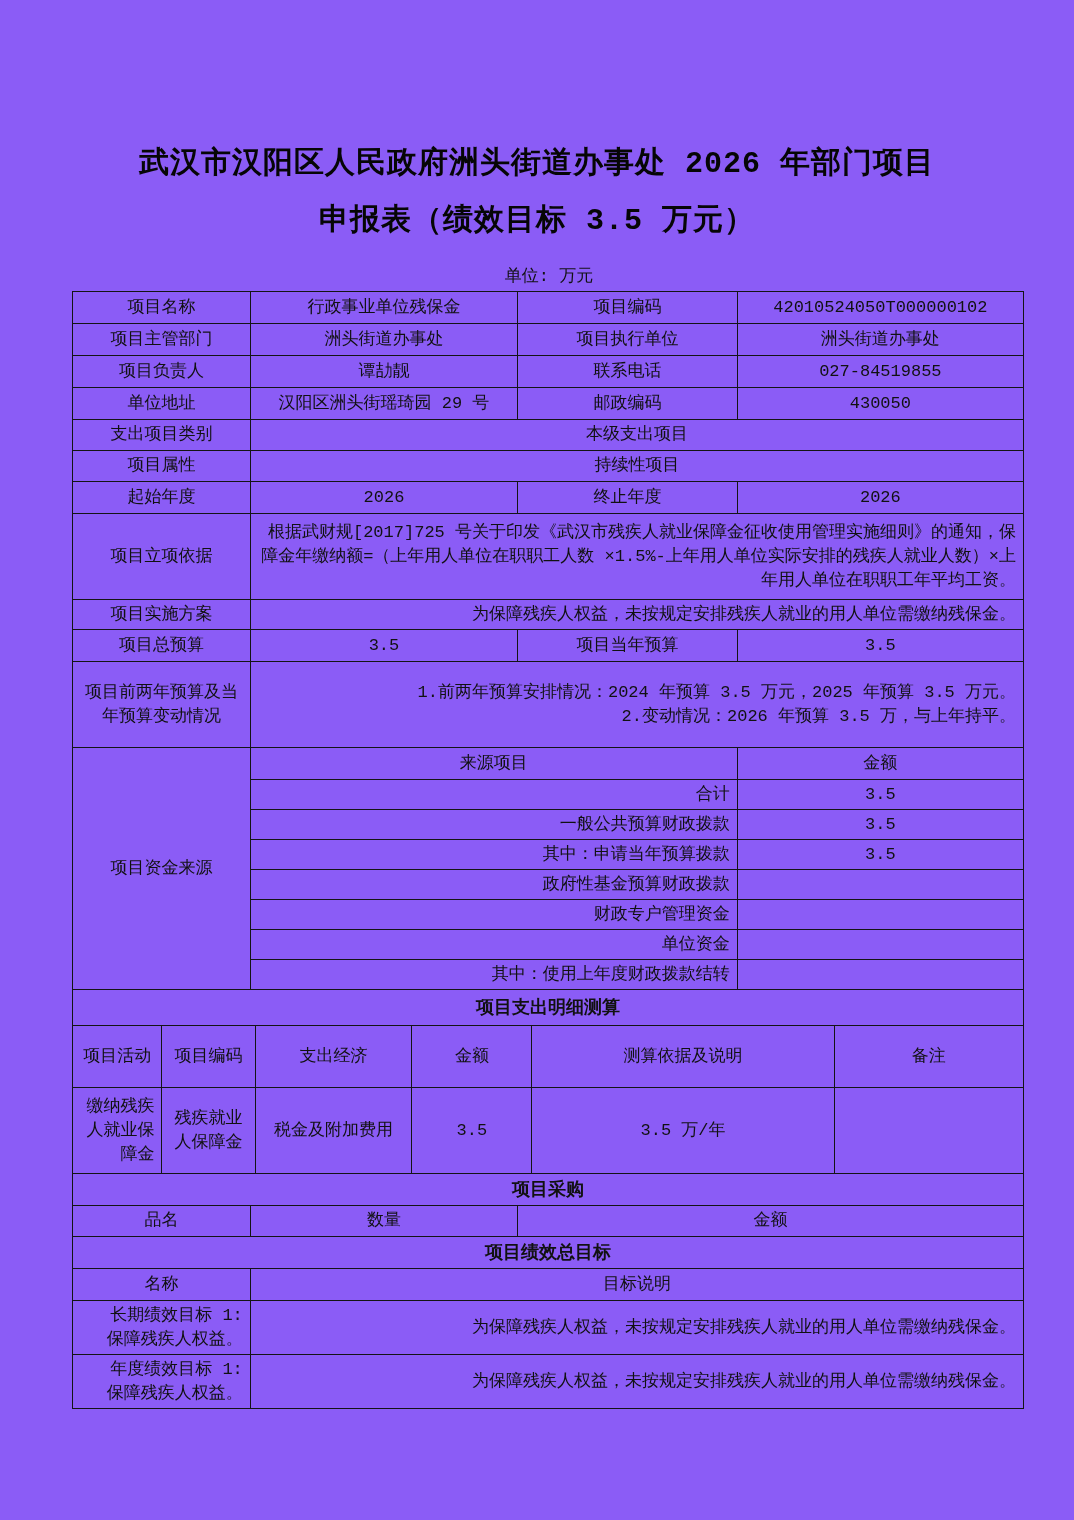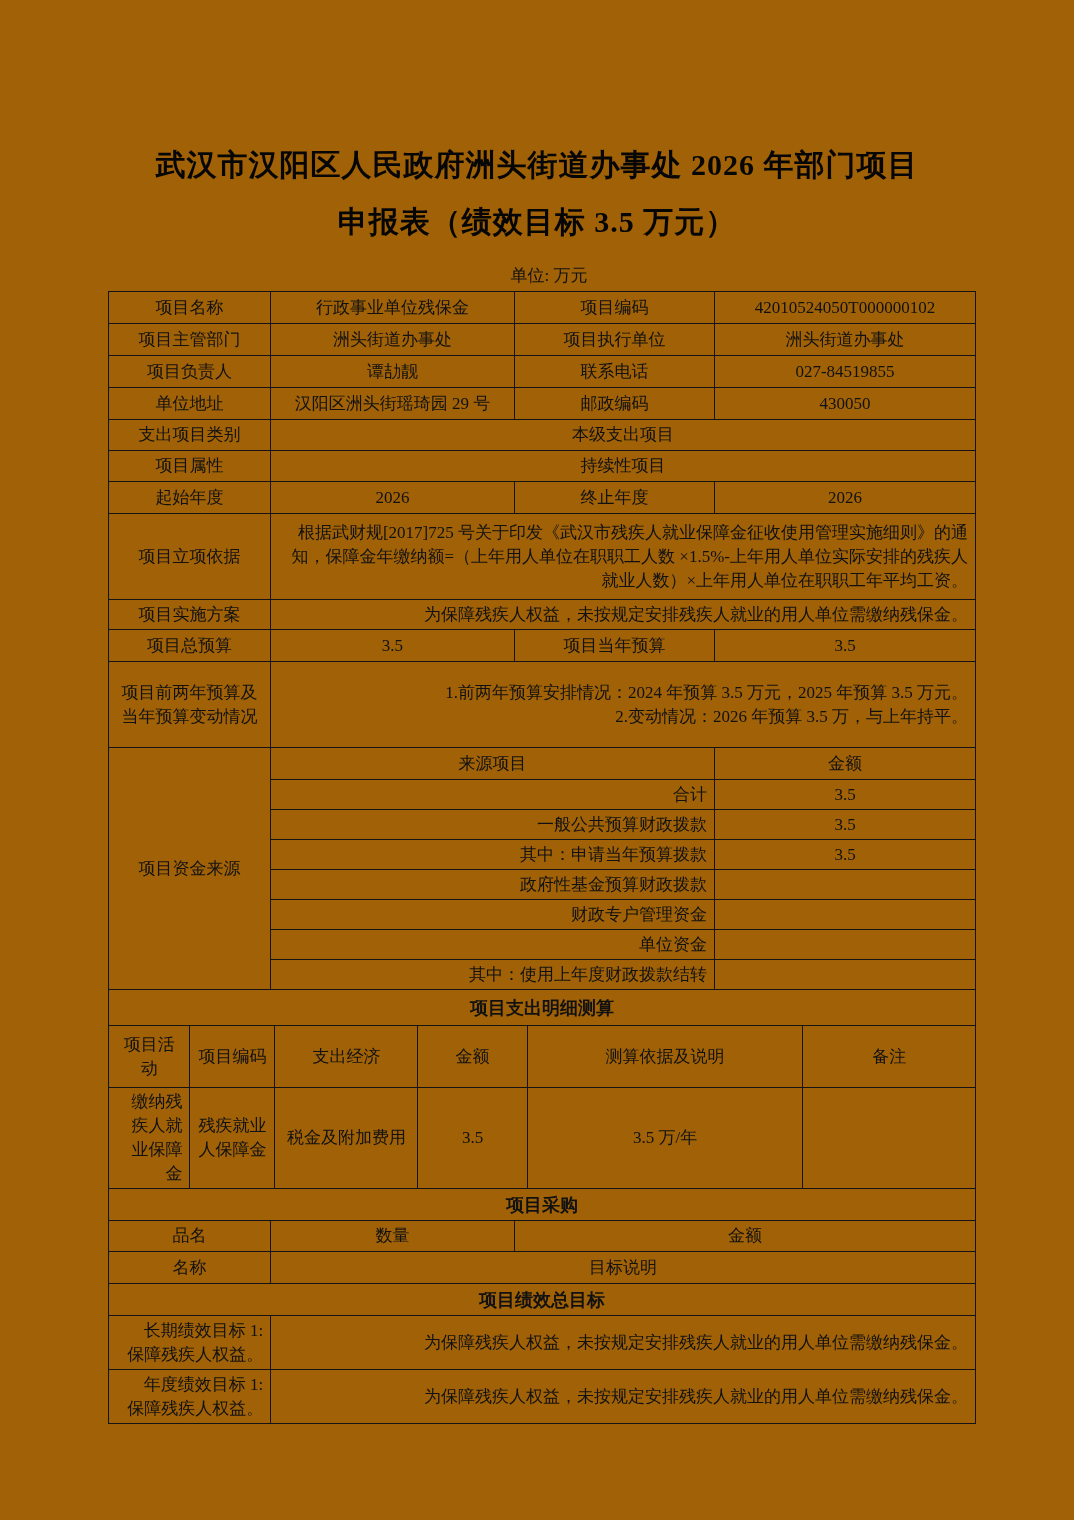--- a/index.html
+++ b/index.html
@@ -1,20 +1,20 @@
 <!DOCTYPE html>
 <html><head>
 <meta charset="utf-8">
 <style>
   html,body{margin:0;padding:0;background:#ffffff;}
   .page{
     position:relative;
     width:1074px;height:1520px;
-    background:#a16207;
-    font-family:Liberation Serif, serif;
+    background:#8b5cf6;
+    font-family:Liberation Mono, monospace;
     color:#111111;
     overflow:hidden;
   }
   .title{
     margin:0;
     padding-top:136px;
     text-align:center;
     font-size:30px;
     font-weight:bold;
     line-height:57px;
@@ -23,22 +23,22 @@
   }
   .title-line{display:block;}
   .unit-note{
     width:818px;
     margin:14px auto 4px 140px;
     text-align:center;
     font-size:17px;
     padding-right:2px;
   }
   .form{
-    width:868px;
-    margin-left:108px;
+    width:952px;
+    margin-left:72px;
   }
   table.t{
     width:100%;
     border-collapse:collapse;
     table-layout:fixed;
     font-size:17px;
   }
   table.t + table.t{margin-top:-1px;}
   table.t td{
     border:1px solid #141414;
@@ -259,25 +259,25 @@
       </tbody>
     </table>
 
     <table class="t">
       <colgroup>
           <col class="c1">
           <col class="g2">
         </colgroup>
       <tbody>
         <tr class="r32">
+          <td class="bar" colspan="2">项目绩效总目标</td>
+        </tr>
+        <tr class="r32">
           <td class="cen">名称</td>
           <td class="cen">目标说明</td>
-        </tr>
-        <tr class="r32">
-          <td class="bar" colspan="2">项目绩效总目标</td>
         </tr>
         <tr class="r54">
           <td class="txt">
             <div>长期绩效目标 1:</div>
             <div>保障残疾人权益。</div>
           </td>
           <td class="txt">为保障残疾人权益，未按规定安排残疾人就业的用人单位需缴纳残保金。</td>
         </tr>
         <tr class="r54">
           <td class="txt">

